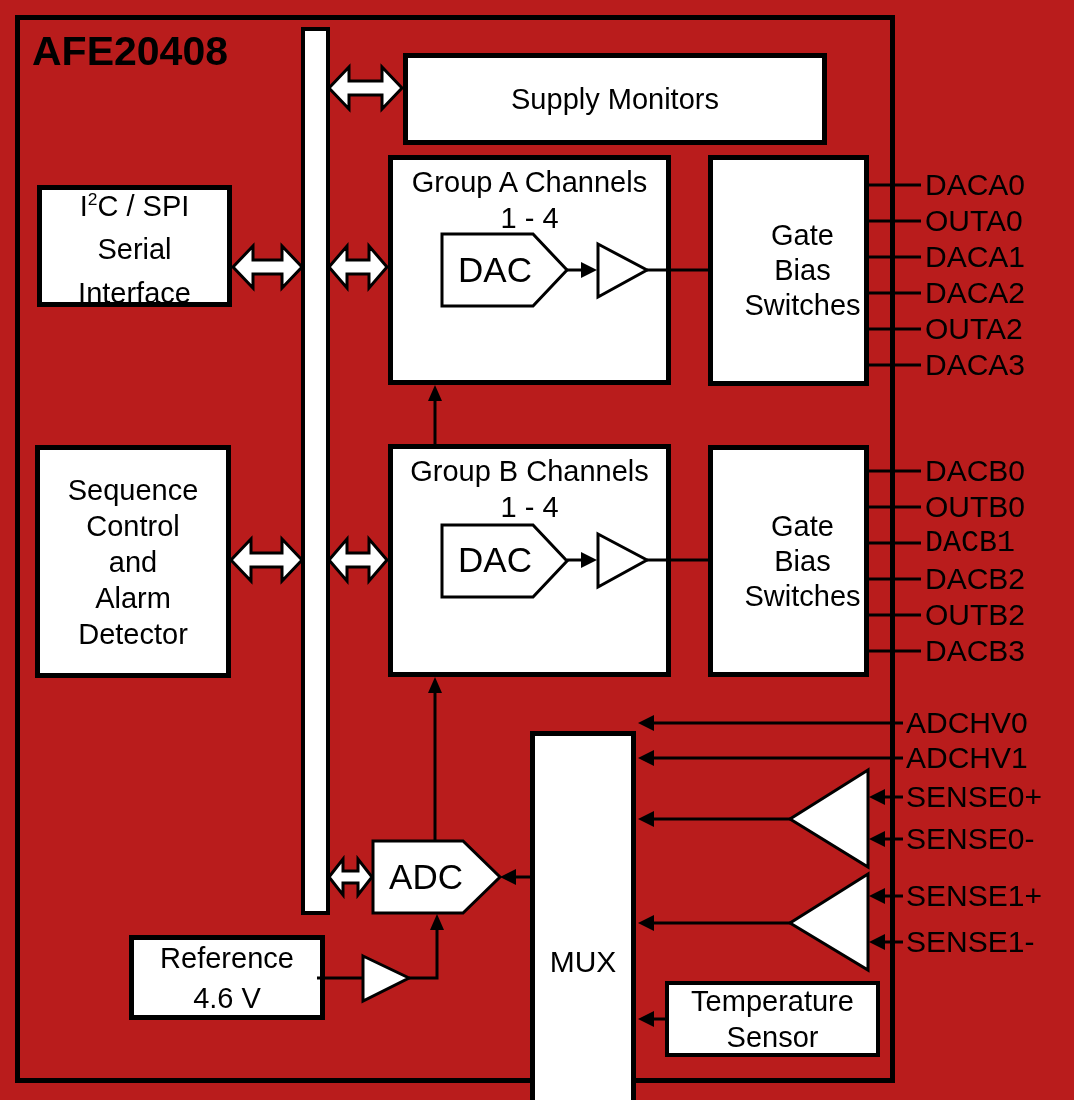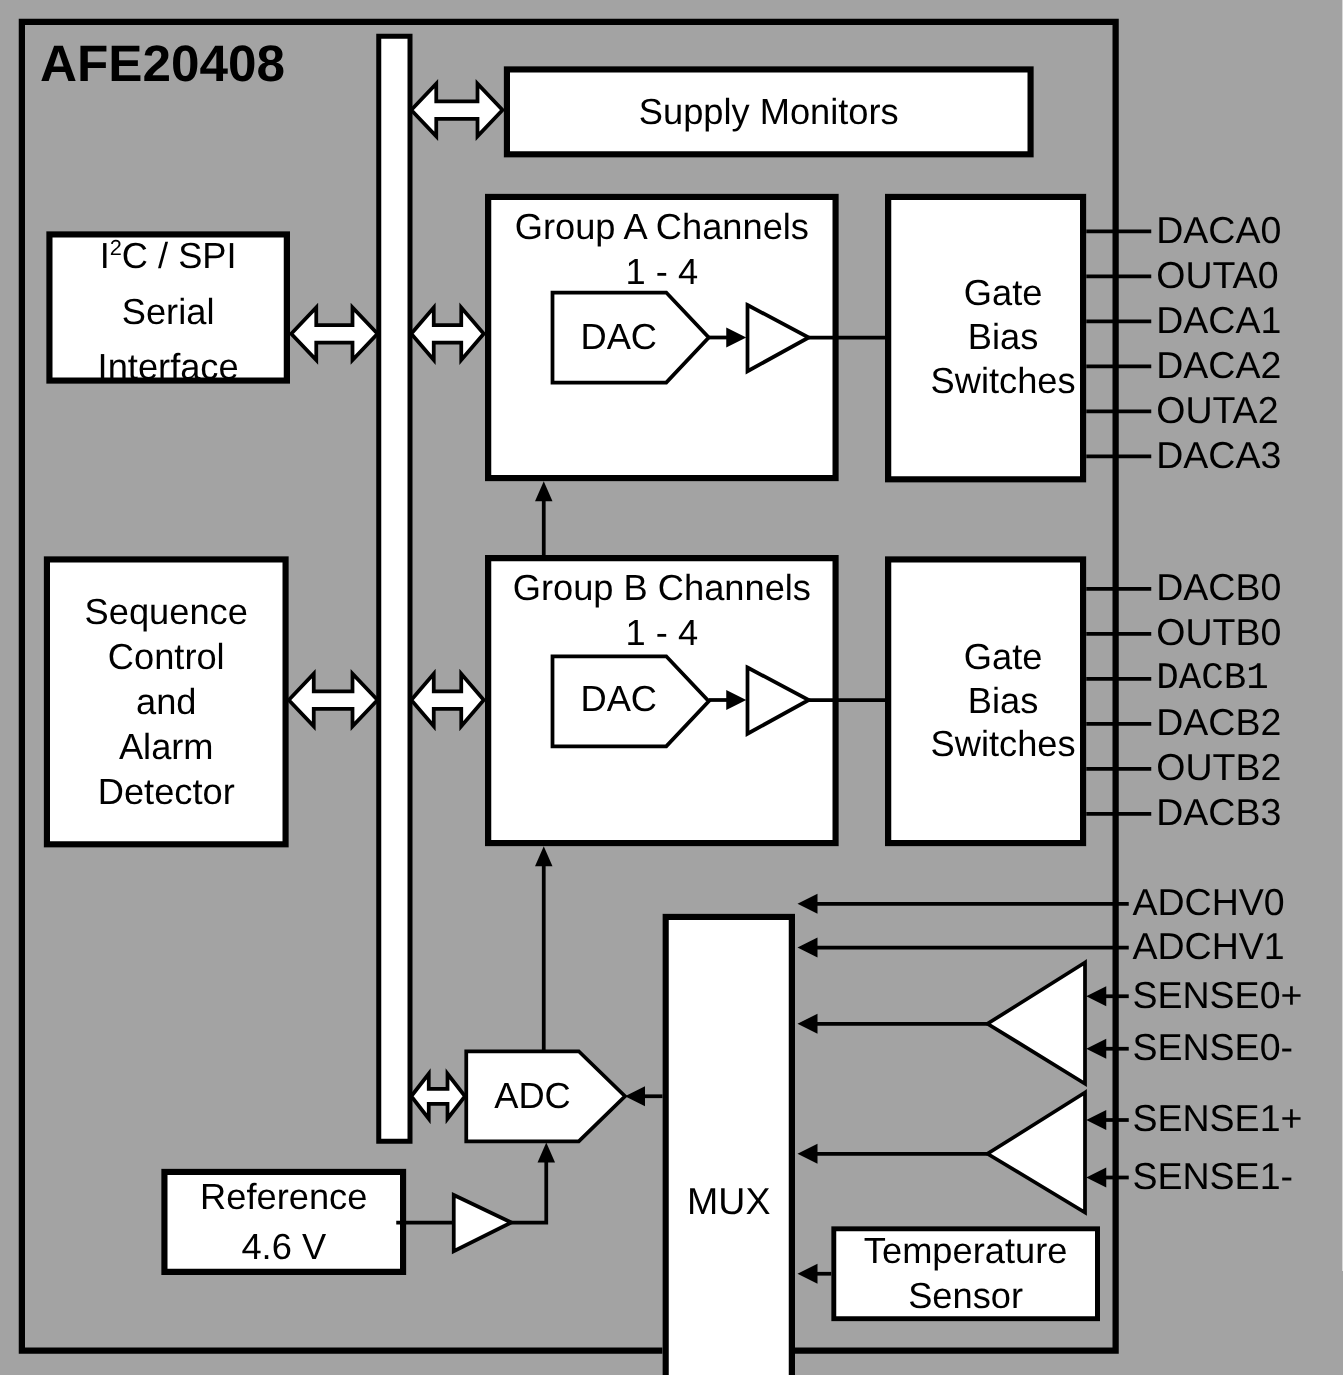--- a/index.html
+++ b/index.html
@@ -1,45 +1,45 @@
 <!DOCTYPE html>
 <html><head>
 <meta charset="utf-8">
 <style>
   html,body{margin:0;padding:0;background:#ffffff;}
   #canvas{
-    position:relative;width:1074px;height:1100px;background:#a3a3a3;
+    position:relative;width:1074px;height:1100px;background:#b91c1c;
     font-family:"Liberation Sans",sans-serif;color:#000;overflow:hidden;
   }
   .box{position:absolute;border:5px solid #000;background:#fff;box-sizing:border-box;
        display:flex;flex-direction:column;align-items:center;justify-content:center;
        text-align:center;font-size:29px;line-height:38px;}
   .box.topalign{justify-content:flex-start;}
   #chip-outline{border-width:5px;background:transparent;}
   .svg-layer{position:absolute;left:0;top:0;pointer-events:none;}
   .lbl{position:absolute;font-size:30px;line-height:34px;white-space:nowrap;}
-  .sym-lbl{position:absolute;font-size:29px;line-height:32px;text-align:center;white-space:nowrap;}
+  .sym-lbl{position:absolute;font-size:35px;line-height:32px;text-align:center;white-space:nowrap;}
   #chip-title{position:absolute;left:32px;top:28px;font-size:41px;font-weight:bold;letter-spacing:0px;}
   sup{font-size:0.6em;}
   .lh-tight{line-height:36px;}
   .lh-gate{line-height:35px;padding-left:28px;}
   .lh-ref{line-height:40px;}
   .lh-temp{line-height:36px;}
   .grp-title{margin-top:4px;}
 </style>
 </head>
 <body>
 
 <div id="canvas">
 
   <div id="chip-outline" class="box" style="left:15px;top:15px;width:880px;height:1068px;"></div>
 
   <div id="chip-title">AFE20408</div>
 
-  <div class="box" style="left:403px;top:53px;width:424px;height:73px;">
+  <div class="box" style="left:403px;top:53px;width:424px;height:92px;">
     <div>Supply Monitors</div>
   </div>
 
   <div class="box" style="left:37px;top:185px;width:195px;height:122px;line-height:44px;">
     <div><span>I</span><sup>2</sup><span>C / SPI</span></div>
     <div>Serial</div>
     <div>Interface</div>
   </div>
 
   <div class="box lh-tight" style="left:35px;top:445px;width:196px;height:233px;">

